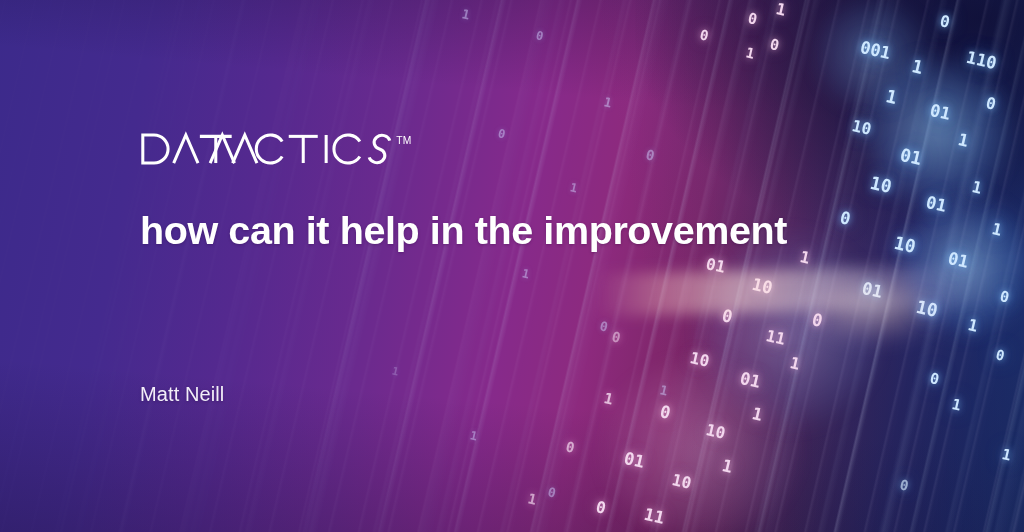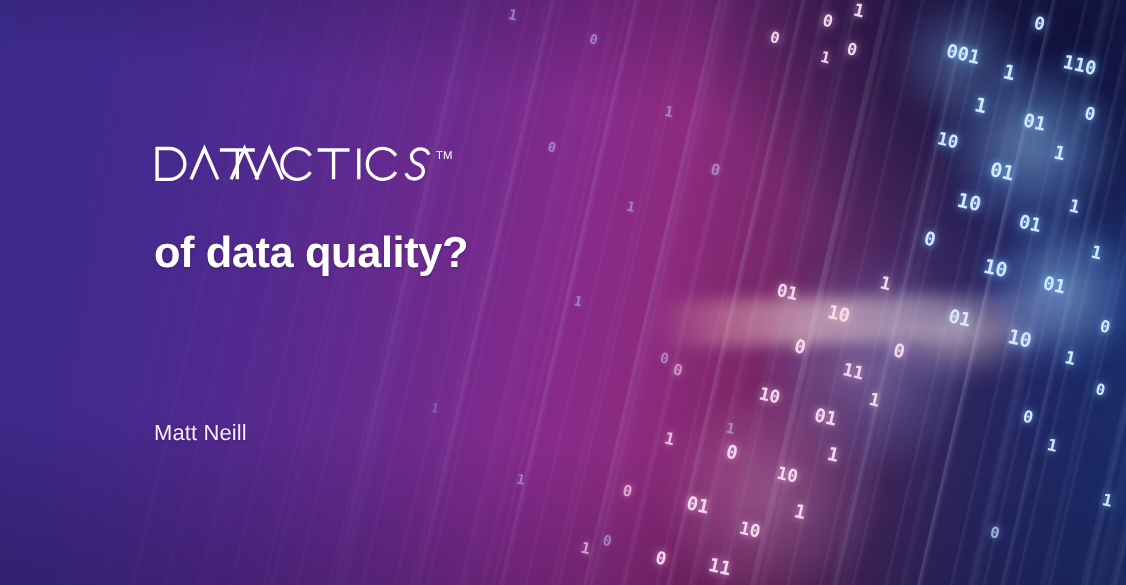--- a/index.html
+++ b/index.html
@@ -360,18 +360,18 @@
         <path d="M398 6 L398 66"></path>
 
         <path d="M470 20 A30 30 0 1 0 470 52"></path>
 
         <path d="M534 18 A17 15 0 1 0 512 36 A17 15 0 1 1 490 54"></path>
       </g>
       <text x="548" y="26" fill="#ffffff" font-family="Liberation Sans, sans-serif" font-size="22" font-weight="400" letter-spacing="0.5">TM</text>
     </svg>
 
     <h1 class="headline">
-      <span class="ln">of data quality?</span>
+      <span class="ln">how can it help in the improvement</span>
     </h1>
 
     <p class="byline">Matt Neill</p>
   </div>
 </div>
 
 </body></html>

